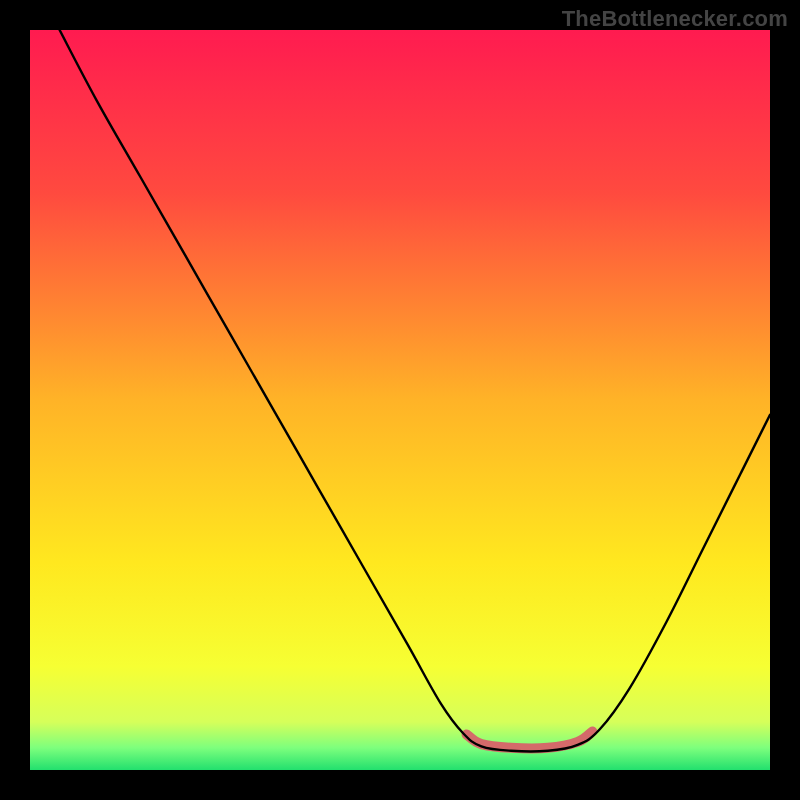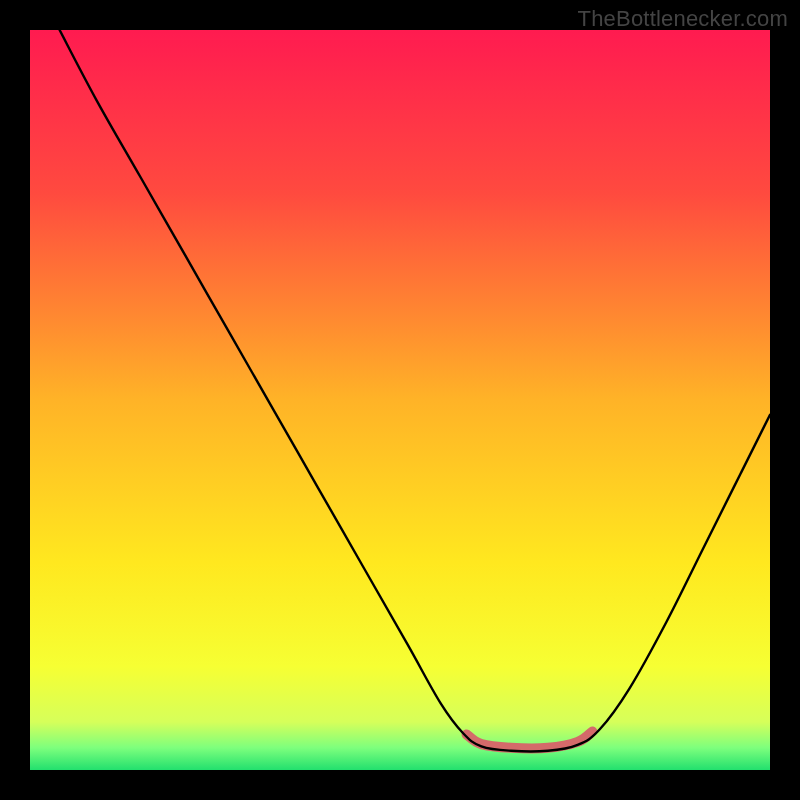--- a/index.html
+++ b/index.html
@@ -16,21 +16,21 @@
     width: 800px;
     height: 800px;
     background: #000;
   }
   .watermark {
     position: absolute;
     top: 6px;
     right: 12px;
     color: #444;
     font-size: 22px;
-    font-weight: 400;
+    font-weight: 700;
     letter-spacing: 0.2px;
     user-select: none;
   }
   .plot-wrap {
     position: absolute;
     left: 30px;
     top: 30px;
     width: 740px;
     height: 740px;
   }

